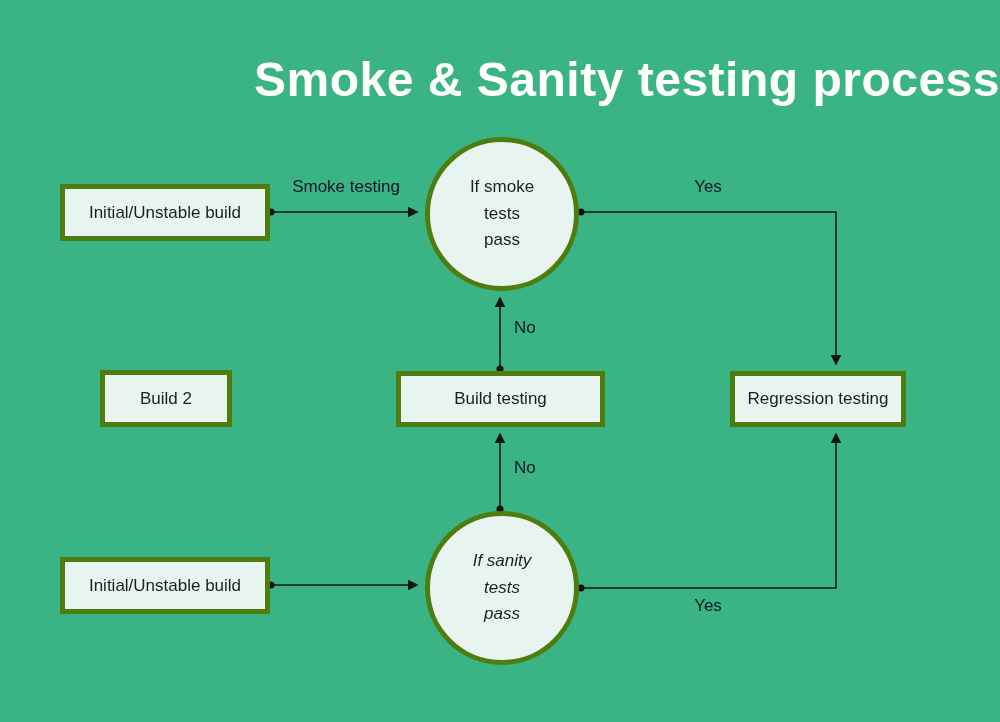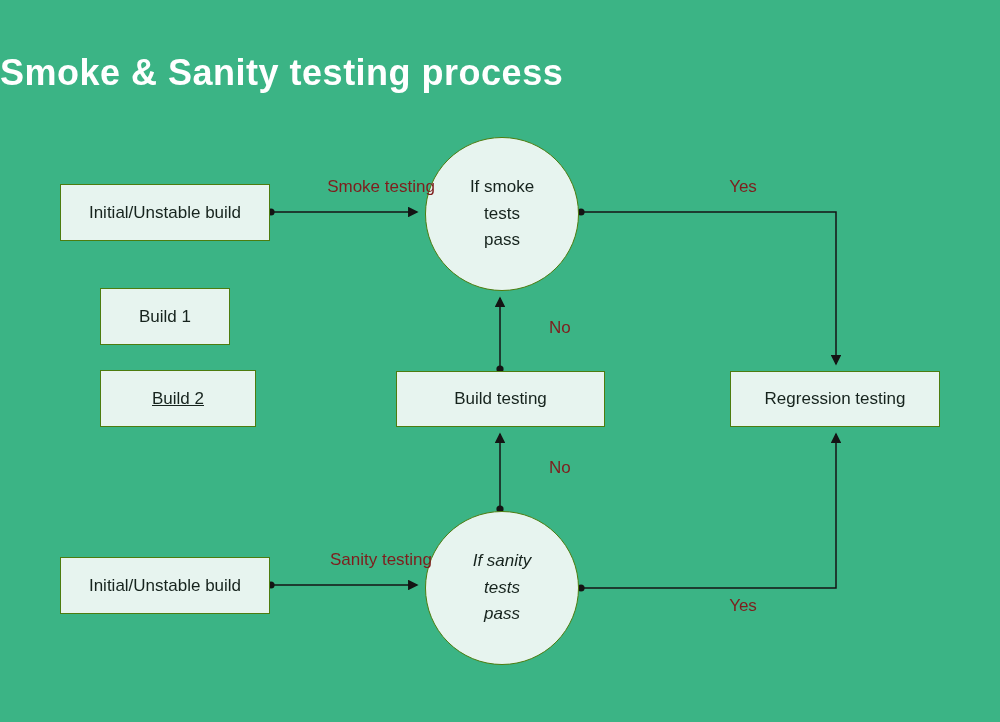--- a/index.html
+++ b/index.html
@@ -14,63 +14,62 @@
     height: 722px;
     background: #3BB485;
     overflow: hidden;
   }
   .title {
     position: absolute;
     top: 52px;
     left: 0;
     width: 100%;
     margin: 0;
-    text-align: left;
-    font-size: 36px;
+    text-align: right;
+    font-size: 48px;
     font-weight: 700;
     letter-spacing: 0.5px;
     color: #FFFFFF;
   }
   .connectors {
     position: absolute;
     top: 0;
     left: 0;
     pointer-events: none;
   }
   .node {
     position: absolute;
     display: flex;
     align-items: center;
     justify-content: center;
     background: #E7F4EF;
-    border: 1px solid #4d7c0f;
+    border: 5px solid #4d7c0f;
     color: #16231D;
     font-size: 17px;
     text-align: center;
     box-sizing: border-box;
   }
   .decision {
     border-radius: 50%;
     white-space: pre-line;
     line-height: 1.55;
   }
   .edge-label {
     position: absolute;
-    color: #7f1d1d;
+    color: #0f172a;
     font-size: 17px;
     text-align: center;
-    margin-left: 35px;
   }
   #node-initial-top    { left: 60px;  top: 184px; width: 210px; height: 57px; }
   #node-build-1        { left: 100px; top: 288px; width: 130px; height: 57px; }
-  #node-build-2        { left: 100px; top: 370px; width: 156px; height: 57px; text-decoration: underline; }
+  #node-build-2        { left: 100px; top: 370px; width: 132px; height: 57px; }
   #node-build-3        { left: 100px; top: 452px; width: 130px; height: 57px; }
   #node-initial-bottom { left: 60px;  top: 557px; width: 210px; height: 57px; }
   #node-rejected       { left: 396px; top: 371px; width: 209px; height: 56px; }
-  #node-regression     { left: 730px; top: 371px; width: 210px; height: 56px; }
+  #node-regression     { left: 730px; top: 371px; width: 176px; height: 56px; }
   #node-smoke          { left: 425px; top: 137px; width: 154px; height: 154px; }
   #node-sanity         { left: 425px; top: 511px; width: 154px; height: 154px; font-style: italic; }
 
   #label-smoke-testing  { left: 270px; top: 177px; width: 152px; }
   #label-yes-top        { left: 680px; top: 177px; width: 56px;  }
   #label-no-top         { left: 514px; top: 318px; width: 40px; text-align: left; }
   #label-no-bottom      { left: 514px; top: 458px; width: 40px; text-align: left; }
   #label-sanity-testing { left: 270px; top: 550px; width: 152px; }
   #label-yes-bottom     { left: 680px; top: 596px; width: 56px;  }
 </style>
@@ -93,21 +92,20 @@
     <path d="M 271 212 L 417 212" fill="none" stroke="#141414" stroke-width="1.5" marker-start="url(#dot)" marker-end="url(#arrow)"></path>
     <path d="M 581 212 L 836 212 L 836 364" fill="none" stroke="#141414" stroke-width="1.5" marker-start="url(#dot)" marker-end="url(#arrow)"></path>
     <path d="M 500 369 L 500 298" fill="none" stroke="#141414" stroke-width="1.5" marker-start="url(#dot)" marker-end="url(#arrow)"></path>
     <path d="M 500 509 L 500 434" fill="none" stroke="#141414" stroke-width="1.5" marker-start="url(#dot)" marker-end="url(#arrow)"></path>
     <path d="M 271 585 L 417 585" fill="none" stroke="#141414" stroke-width="1.5" marker-start="url(#dot)" marker-end="url(#arrow)"></path>
     <path d="M 581 588 L 836 588 L 836 434" fill="none" stroke="#141414" stroke-width="1.5" marker-start="url(#dot)" marker-end="url(#arrow)"></path>
   </svg>
 
   <div id="node-initial-top" class="node">Initial/Unstable build</div>
 
-  <div id="node-build-1" class="node">Build 1</div>
 
   <div id="node-build-2" class="node">Build 2</div>
 
 
   <div id="node-initial-bottom" class="node">Initial/Unstable build</div>
 
   <div id="node-smoke" class="node decision">If smoke
 tests
 pass</div>
 
@@ -120,17 +118,16 @@
 pass</div>
 
   <div id="label-smoke-testing" class="edge-label">Smoke testing</div>
 
   <div id="label-yes-top" class="edge-label">Yes</div>
 
   <div id="label-no-top" class="edge-label">No</div>
 
   <div id="label-no-bottom" class="edge-label">No</div>
 
-  <div id="label-sanity-testing" class="edge-label">Sanity testing</div>
 
   <div id="label-yes-bottom" class="edge-label">Yes</div>
 
 </div>
 
 </body></html>

